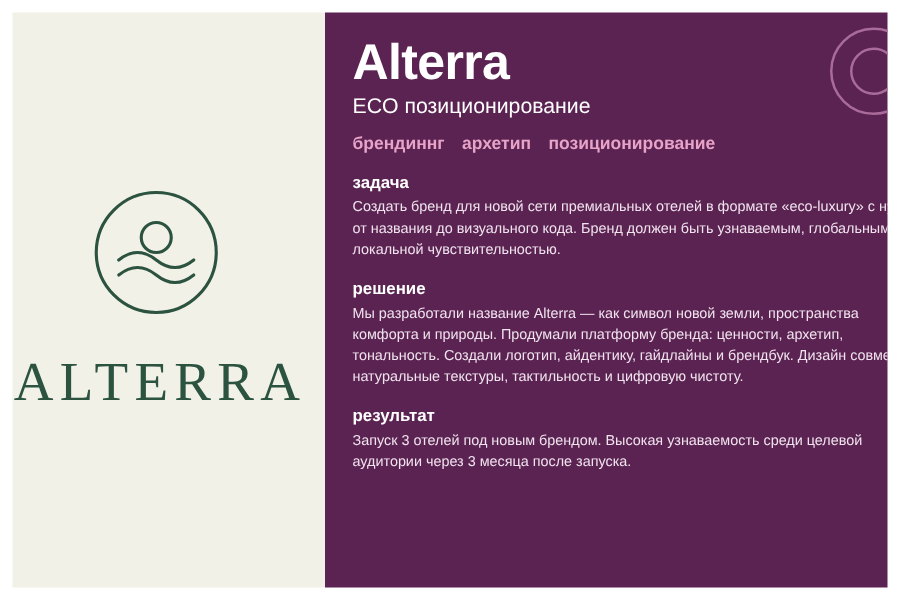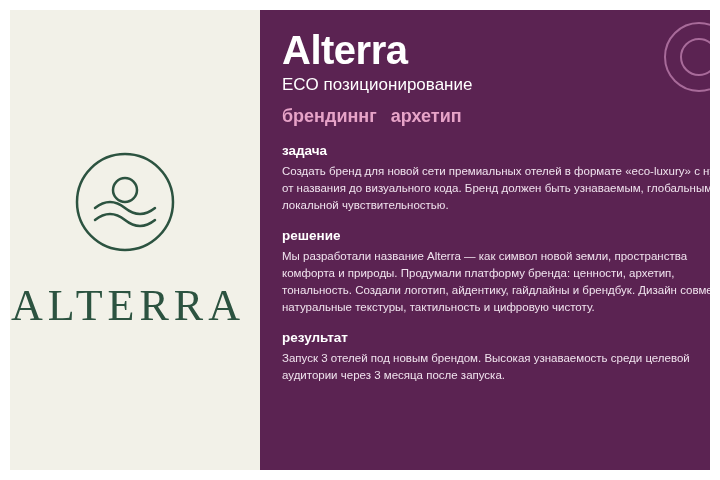--- a/index.html
+++ b/index.html
@@ -84,21 +84,21 @@
     margin: 0 0 10px 0;
     color: #ffffff;
     font-weight: normal;
   }
   .tag-row {
     display: flex;
     gap: 14px;
     margin-bottom: 16px;
   }
   .tag {
-    font-size: 18px;
+    font-size: 14px;
     color: #e7a3c8;
     font-weight: bold;
     white-space: nowrap;
   }
   .section {
     margin-bottom: 14px;
   }
   .section-title {
     font-size: 13.5px;
     font-weight: bold;
@@ -155,20 +155,21 @@
     <div class="deco-circle"></div>
     <div class="deco-circle-inner"></div>
 
     <div class="content">
       <h1 class="brand-title">Alterra</h1>
       <div class="brand-sub">ECO позиционирование</div>
 
       <div class="tag-row">
         <span class="tag">брендиннг</span>
         <span class="tag">архетип</span>
+        <span class="tag">позиционирование</span>
       </div>
 
       <div class="section">
         <div class="section-title">задача</div>
         <p class="section-body">Создать бренд для новой сети премиальных отелей в формате «eco-luxury» с нуля: от названия до визуального кода. Бренд должен быть узнаваемым, глобальным, но с локальной чувствительностью.</p>
       </div>
 
       <div class="section">
         <div class="section-title">решение</div>
         <p class="section-body">Мы разработали название Alterra — как символ новой земли, пространства комфорта и природы. Продумали платформу бренда: ценности, архетип, тональность. Создали логотип, айдентику, гайдлайны и брендбук. Дизайн совмещает натуральные текстуры, тактильность и цифровую чистоту.</p>

